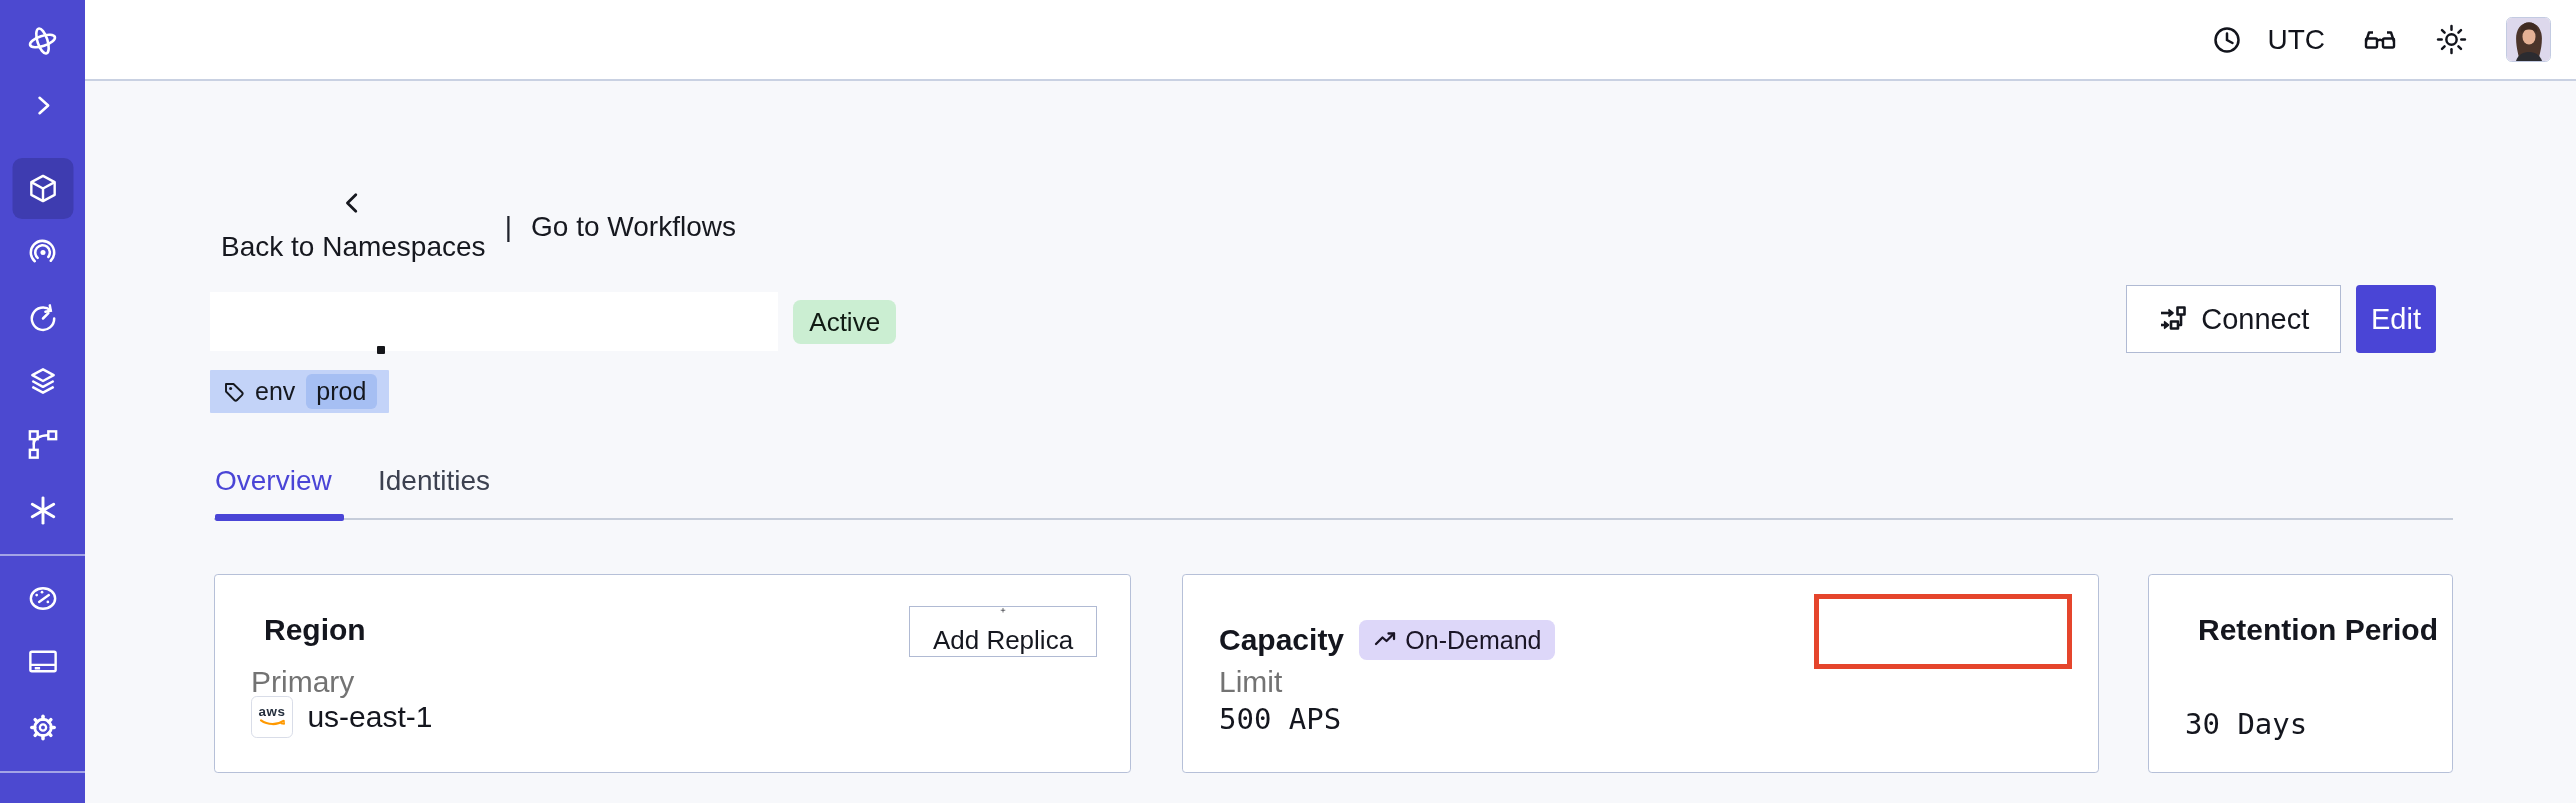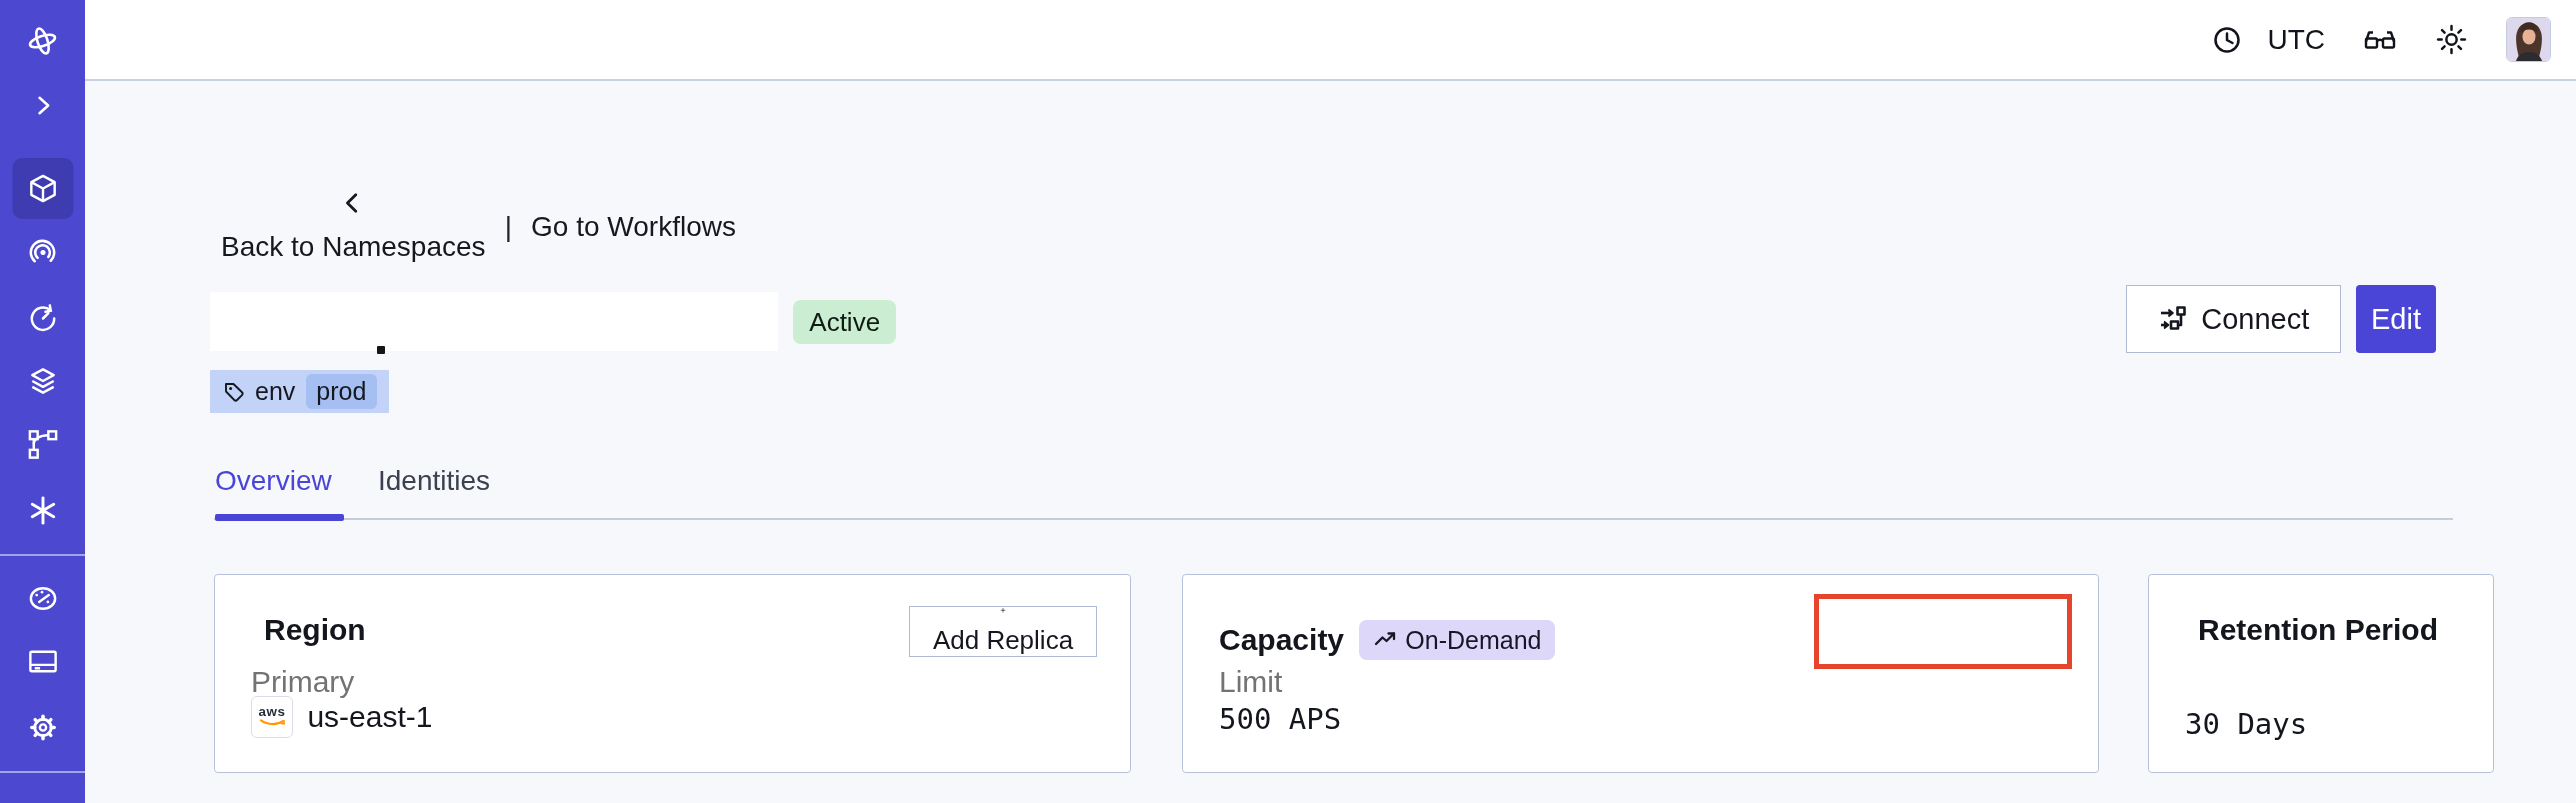--- a/index.html
+++ b/index.html
@@ -46,21 +46,21 @@
   .tab { position:absolute; top:465px; font-size:28px; font-weight:500; cursor:pointer; }
   .tab-overview { left:215px; color:#4a45d6; }
   .tab-identities { left:378px; color:#3c4150; }
   .tab-underline { position:absolute; left:215px; top:514px; width:129px; height:6.7px; background:#4a45d6; border-radius:1.9px; z-index:2; }
   .tab-track { position:absolute; left:214px; top:518px; width:2239px; height:1.9px; background:#c6cdda; }
 
   
   .card { position:absolute; top:574px; height:199px; background:#fff; border:1.9px solid #b6c0d8; border-radius:3.8px; }
   .card-region { left:214px; width:917px; }
   .card-capacity { left:1182px; width:917px; }
-  .card-retention { left:2148px; width:346px;padding-left:8px; }
+  .card-retention { left:2148px; width:305px;padding-left:8px; }
   .card-title { position:absolute; left:36px; top:38px; font-size:30px; font-weight:600; color:#14161e;margin-left:13px; }
   .card-label { position:absolute; left:36px; top:90px; font-size:30px; color:#737373; }
   .mono-value { position:absolute; left:36px; top:127px; font-size:29px; color:#14161e;
                 font-family:"DejaVu Sans Mono", monospace; }
   .title-row { position:absolute; left:36px; top:45px; display:flex; align-items:center; gap:15.3px; }
   .title-row .t { font-size:30px; font-weight:600; color:#14161e; }
   .ondemand-badge { display:flex; align-items:center; gap:8.6px; background:#ddd7f9; color:#1a1526;
                     border-radius:7.7px; height:40px; padding:0 13.4px; font-size:25px; }
   .add-replica-btn { position:absolute; left:694px; top:31px; width:188px; height:51px; font-size:26px; gap:11.5px;flex-direction:column; }
   .manage-btn { position:absolute; left:643px; top:31px; width:235px; height:52px; font-size:26px; gap:11.5px; }

